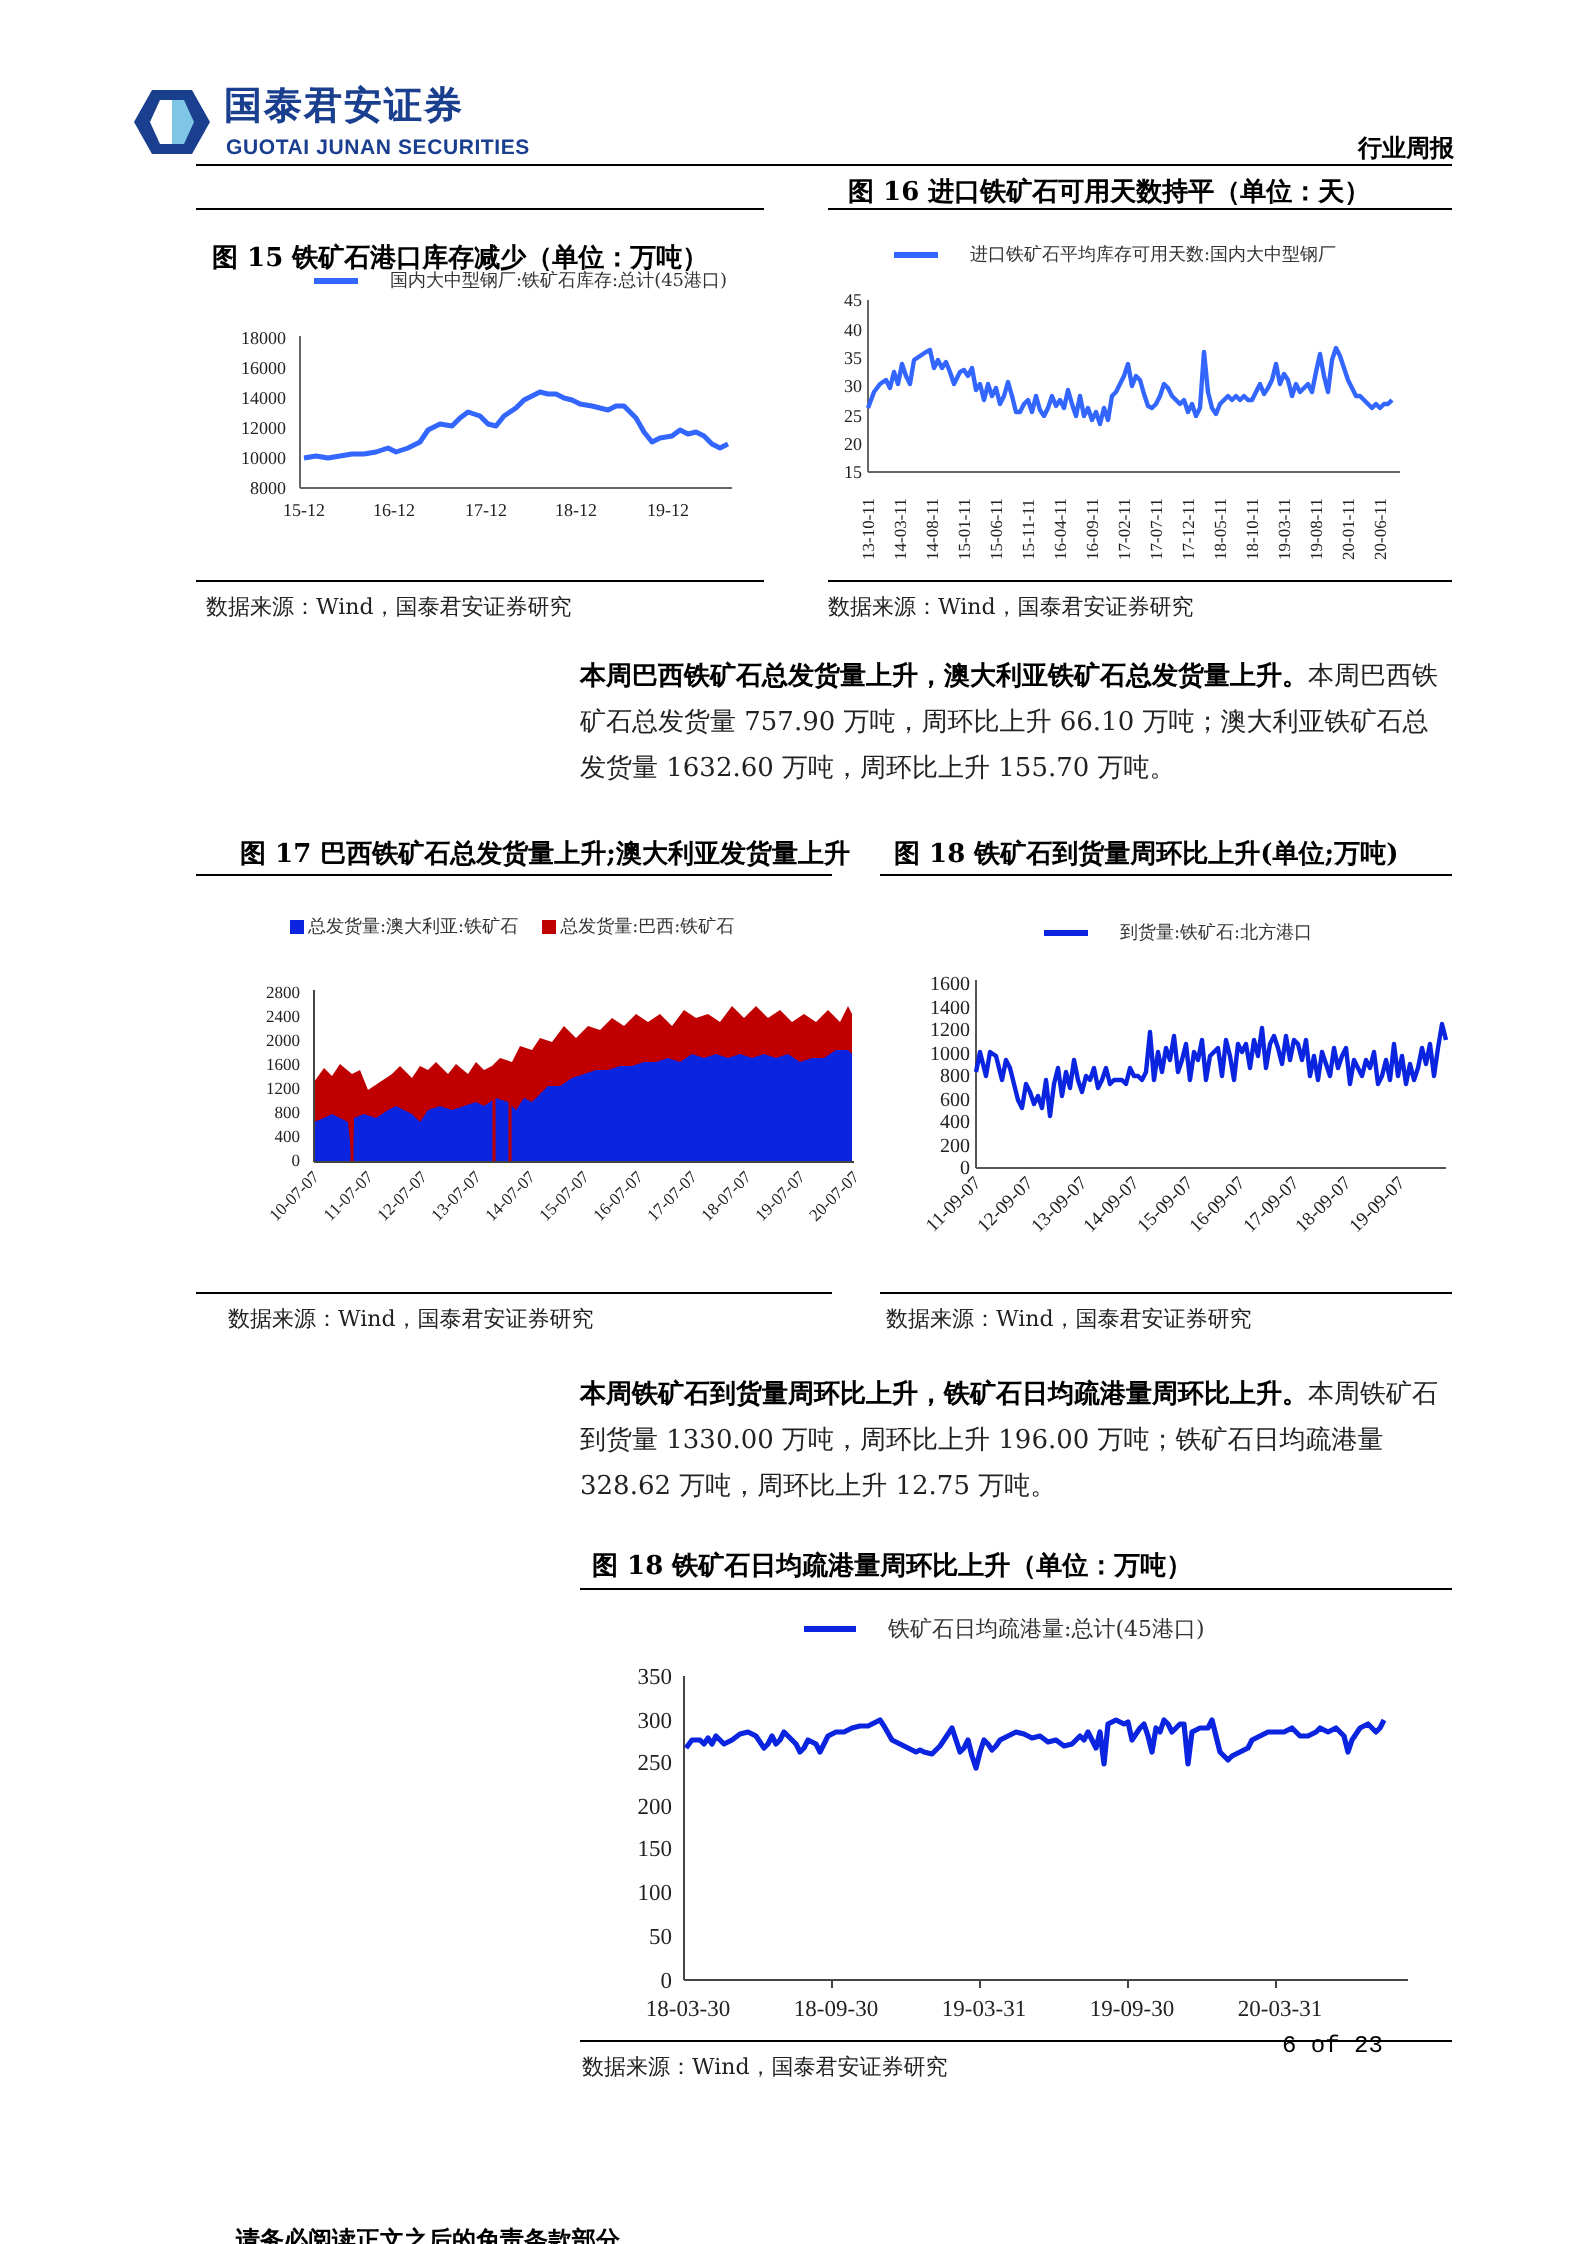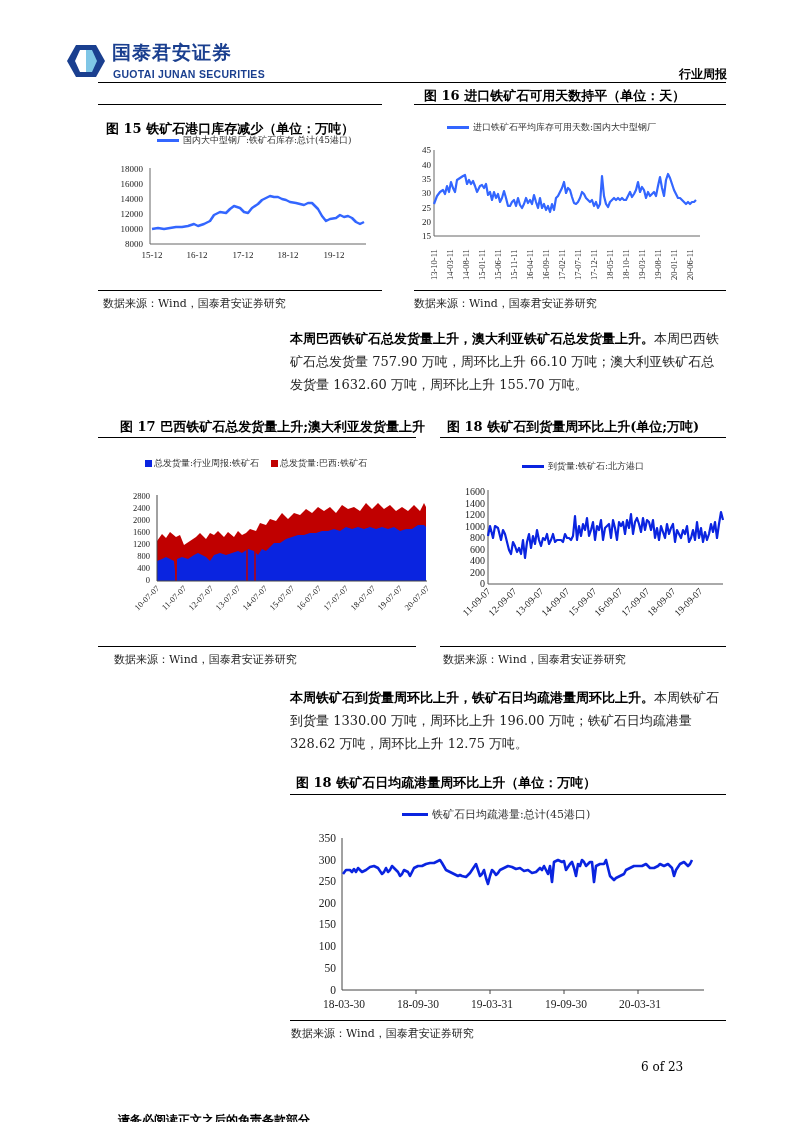--- a/index.html
+++ b/index.html
@@ -6,21 +6,21 @@
   body{width:793px;height:1122px;position:relative;overflow:hidden;font-family:"DejaVu Serif","Liberation Serif",serif;color:#000;}
   .abs{position:absolute;}
   .logo-cn{font-family:"DejaVu Sans","Liberation Sans",sans-serif;font-weight:bold;color:#1a3f8f;font-size:19px;letter-spacing:1px;}
   .logo-en{font-family:"Liberation Sans","DejaVu Sans",sans-serif;font-weight:bold;color:#1a3f8f;font-size:10.5px;letter-spacing:0.3px;}
   .hdr-tag{font-weight:bold;font-size:12px;}
   .rule{position:absolute;background:#000;height:1px;}
   .fig-title{font-weight:bold;font-size:13px;white-space:nowrap;}
   .src{font-size:11px;color:#222;white-space:nowrap;}
   .para{font-size:13px;line-height:23px;color:#222;}
   .para b{color:#000;}
-  .legend{font-size:9px;color:#333;white-space:nowrap;display:flex;align-items:center;gap:4px;}
+  .legend{font-size:9px;color:#333;white-space:nowrap;display:flex;align-items:center;gap:16px;}
   .legline{display:inline-block;width:22px;height:3px;background:#3366ff;}
   .sq{display:inline-block;width:7px;height:7px;}
   svg text{font-family:"Liberation Serif","DejaVu Serif",serif;}
   .footer{font-weight:bold;font-size:12px;}
   .pg{font-size:12px;}
 </style>
 </head>
 <body>
 
 <div class="abs" style="left:66px;top:44px;width:40px;height:34px;">
@@ -108,21 +108,21 @@
 
 <div class="abs para" style="left:290px;top:327px;width:436px;">
   <b>本周巴西铁矿石总发货量上升，澳大利亚铁矿石总发货量上升。</b><span>本周巴西铁矿石总发货量 757.90 万吨，周环比上升 66.10 万吨；澳大利亚铁矿石总发货量 1632.60 万吨，周环比上升 155.70 万吨。</span>
 </div>
 
 <div class="abs fig-title" style="left:120px;top:418px;">图 17  巴西铁矿石总发货量上升;澳大利亚发货量上升</div>
 <div class="rule" style="left:98px;top:437px;width:318px;"></div>
 <div class="abs legend" style="left:145px;top:457px;gap:12px;">
   <span style="display:flex;align-items:center;gap:2px;">
     <span class="sq" style="background:#0a24e0"></span>
-    <span>总发货量:行业周报:铁矿石</span>
+    <span>总发货量:澳大利亚:铁矿石</span>
   </span>
   <span style="display:flex;align-items:center;gap:2px;">
     <span class="sq" style="background:#c00000"></span>
     <span>总发货量:巴西:铁矿石</span>
   </span>
 </div>
 <svg class="abs" style="left:110px;top:485px;" width="330" height="145" viewBox="0 0 330 145">
   <g font-size="8.5" fill="#222" text-anchor="end">
     <text x="40" y="14">2800</text>
       <text x="40" y="26">2400</text>
@@ -231,13 +231,13 @@
       <text x="128" y="180">18-09-30</text>
       <text x="202" y="180">19-03-31</text>
     <text x="276" y="180">19-09-30</text>
       <text x="350" y="180">20-03-31</text>
   </g>
 </svg>
 <div class="rule" style="left:290px;top:1020px;width:436px;"></div>
 <div class="abs src" style="left:291px;top:1026px;">数据来源：Wind，国泰君安证券研究</div>
 
 <div class="abs footer" style="left:118px;top:1072px;margin-top:40px;">请务必阅读正文之后的免责条款部分</div>
-<div class="abs pg" style="left:641px;top:1060px;">6 of 23</div>
+<div class="abs pg" style="left:641px;top:1016px;font-family:Liberation Mono, monospace;">6 of 23</div>
 
 </body></html>

